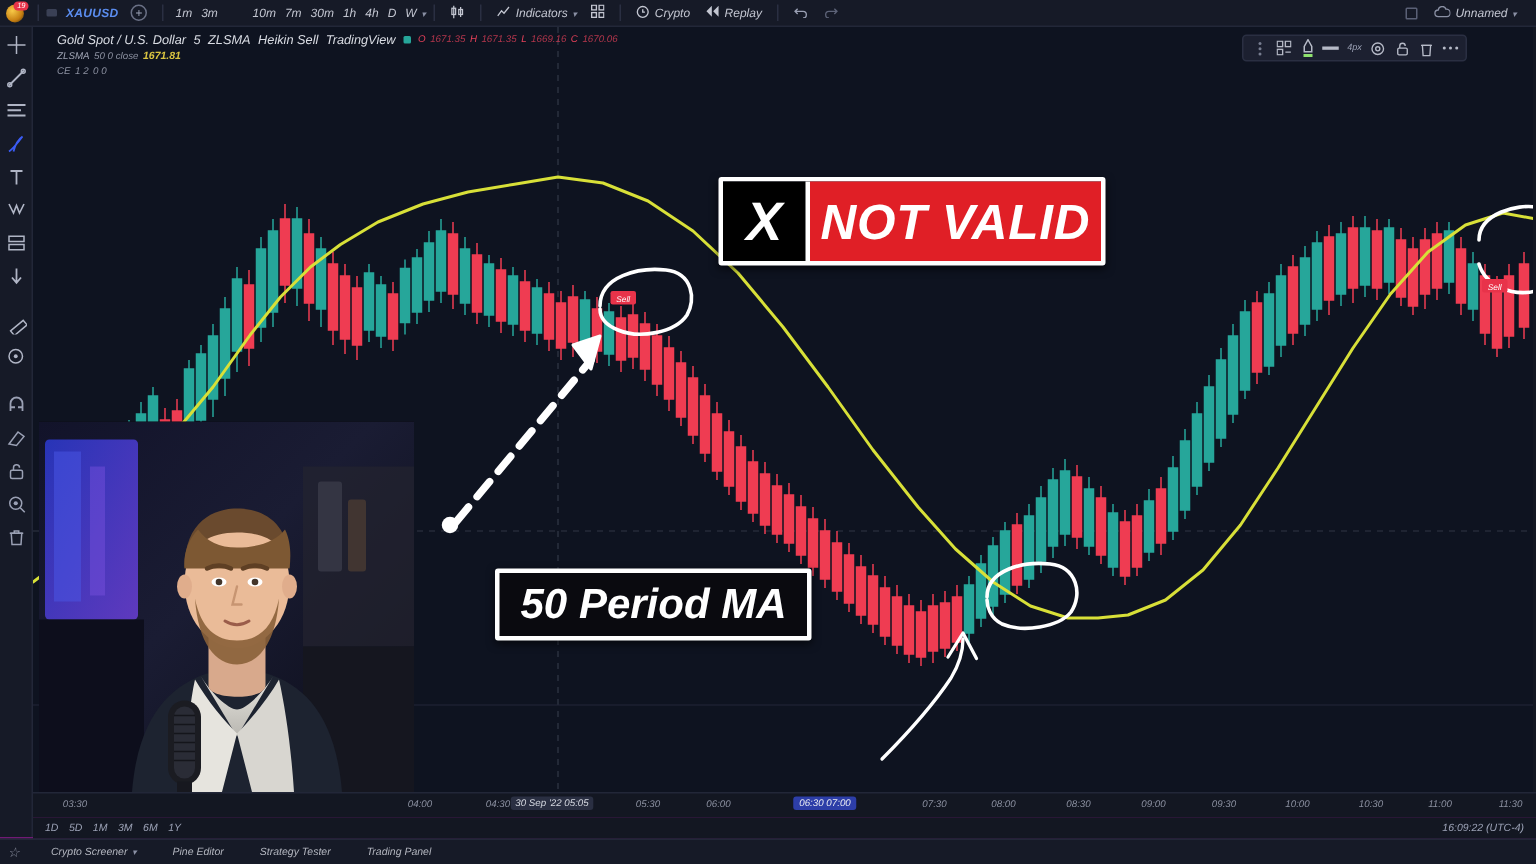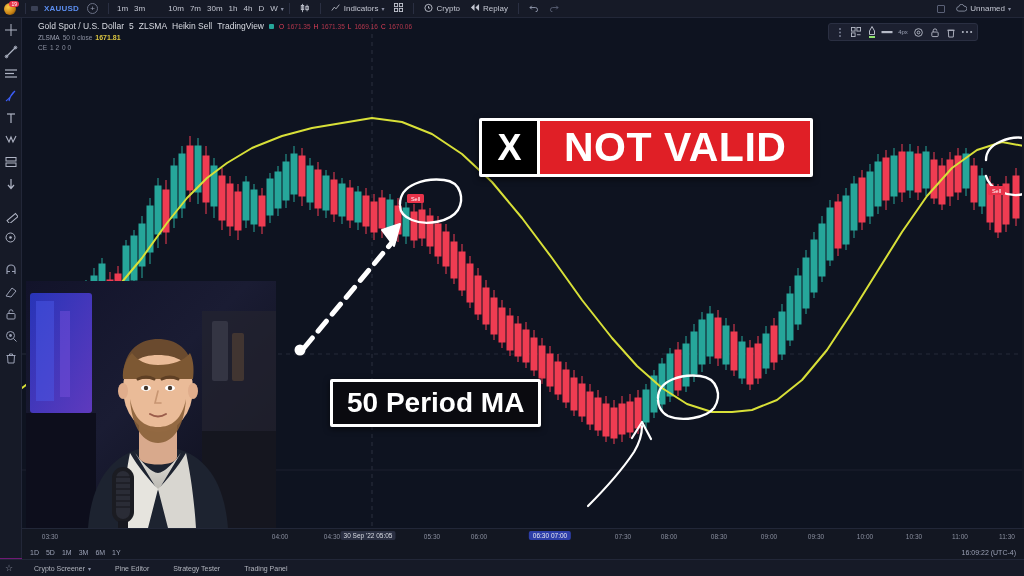--- a/index.html
+++ b/index.html
@@ -2,21 +2,21 @@
 <html><head>
 <meta charset="utf-8">
 <style>
   * { box-sizing: border-box; margin: 0; padding: 0; }
   html, body {
     width: 1024px; height: 576px;
     background: #131722;
     font-family: "Liberation Sans", sans-serif;
     overflow: hidden;
   }
-  #app { position: relative; width: 1024px; height: 576px; background: #701a75; }
+  #app { position: relative; width: 1024px; height: 576px; background: #701a75; font-style: italic; }
 
   
   .topbar {
     position: absolute; left: 0; top: 0; width: 1024px; height: 18px;
     background: #161a27; border-bottom: 1px solid #222738;
     display: flex; align-items: center; font-size: 8px; color: #b2b5be;
   }
   .tb-logo {
     width: 20px; height: 18px; display: flex; align-items: center; justify-content: center;
     position: relative;
@@ -93,22 +93,22 @@
     display: flex; border: 3px solid #ffffff; border-radius: 2px;
     box-shadow: 0 2px 6px rgba(0,0,0,.6);
   }
   .nv-x {
     background: #000; color: #fff; width: 58px; height: 53px;
     display: flex; align-items: center; justify-content: center;
     font-size: 36px; font-weight: bold; font-family: "Liberation Sans", sans-serif;
     border-right: 3px solid #ffffff;
   }
   .nv-txt {
-    background: #e01f26; color: #fff; height: 53px; padding: 0 24px;
-    display: flex; align-items: center; font-size: 41px; font-weight: bold;
+    background: #e01f26; color: #fff; height: 53px; padding: 0 7px;
+    display: flex; align-items: center; font-size: 33px; font-weight: bold;
     letter-spacing: 0.5px;
   }
   .ann-ma {
     position: absolute; left: 330px; top: 379px; z-index: 8;
     background: #0a0a0f; border: 3px solid #ffffff; border-radius: 2px;
     padding: 5px 14px; color: #ffffff; font-size: 28px; font-weight: bold;
     box-shadow: 0 2px 6px rgba(0,0,0,.6);
   }
 
   

